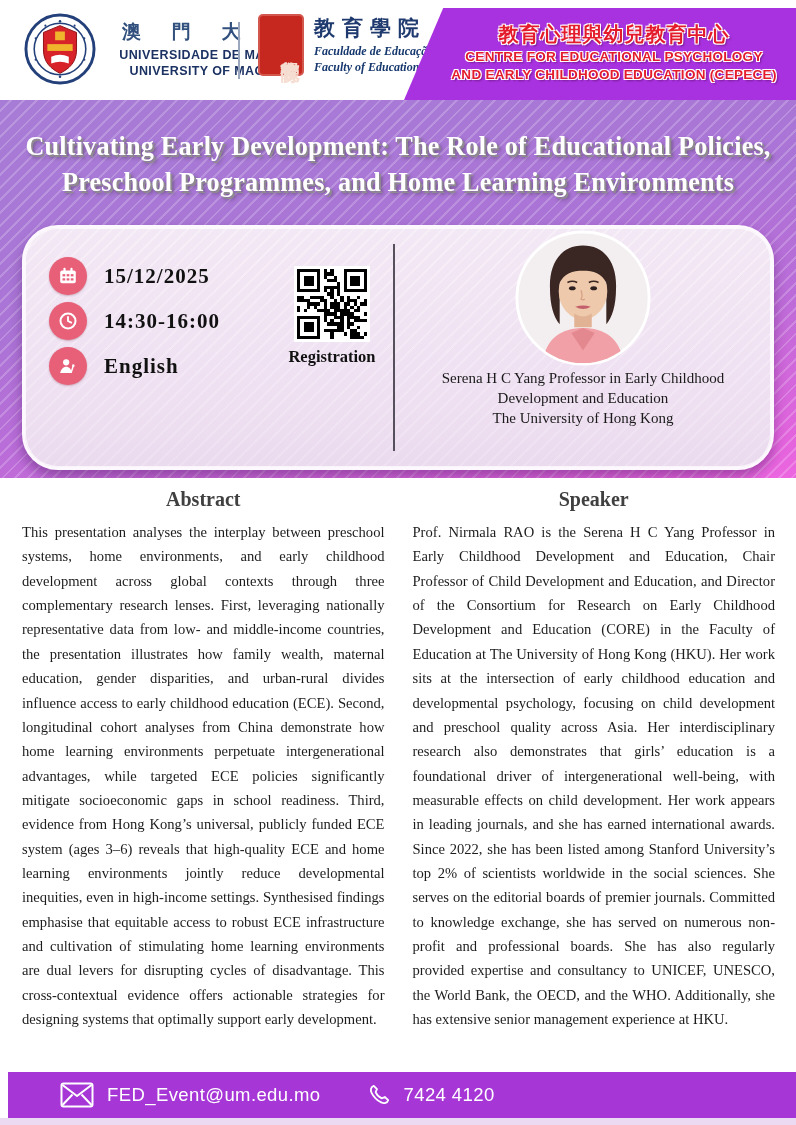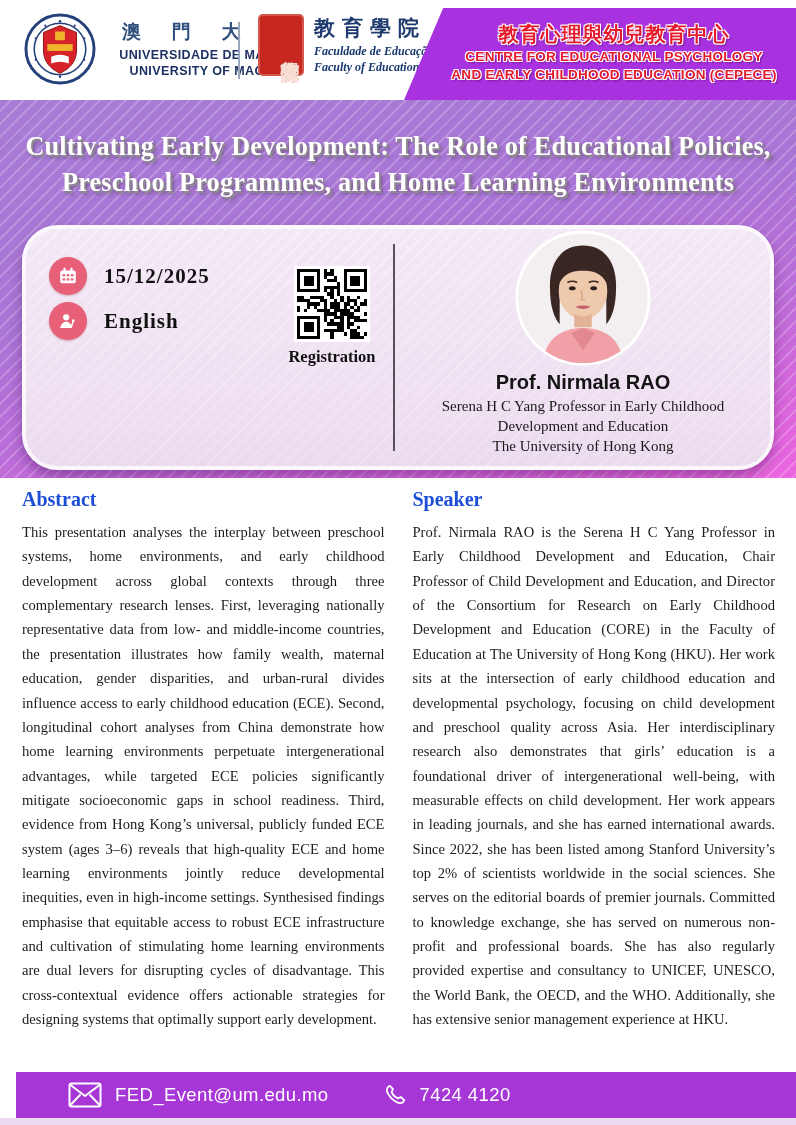--- a/index.html
+++ b/index.html
@@ -76,27 +76,27 @@
   .qr-caption { margin-top:5px; font-size:16.5px; font-weight:bold; color:#111; }
   .card-divider { width:2px; background:#55505c; margin:16px 0; }
   .card-right { flex:1; display:flex; flex-direction:column; align-items:center; }
   .speaker-photo { margin-top:2px; width:136px; height:136px; }
   .speaker-name { margin-top:5px; font-family:"Liberation Sans",sans-serif; font-size:20px; font-weight:bold; color:#141414; }
   .speaker-title { margin-top:3px; text-align:center; font-size:15px; color:#1a1a1a; line-height:1.32; }
 
   
   .body-area { position:relative; height:594px; background:#fff; padding:10px 21px 0 22px; display:flex; gap:28px; }
   .column { flex:1; }
-  .col-heading { font-size:20px; font-weight:bold; color:#1d4ed8; margin-bottom:9px; }
+  .col-heading { text-align:center; font-size:20px; font-weight:bold; color:#404040; margin-bottom:9px; }
   .col-text { font-size:14.6px; line-height:1.67; text-align:justify; color:#1c1c1c; }
 
   
   .footer-bar {
-    position:absolute; left:16px; right:0; bottom:7px; height:46px; background:#a636d6;
-    display:flex; align-items:center; padding-left:52px; gap:22px;
+    position:absolute; left:8px; right:0; bottom:7px; height:46px; background:#a636d6;
+    display:flex; align-items:center; padding-left:52px; gap:14px;
     font-family:"Liberation Sans",sans-serif; color:#fff;
   }
   .footer-strip { position:absolute; left:0; right:0; bottom:0; height:7px; background:#ecdaf2; }
   .footer-item { display:flex; align-items:center; gap:13px; }
   .footer-item + .footer-item { margin-left:32px; }
   .footer-text { font-size:18.5px; letter-spacing:.4px; }
 </style>
 </head>
 <body>
 
@@ -164,20 +164,29 @@
                 <rect x="10.5" y="10" width="3" height="2.4" fill="#e85f78"></rect>
                 <rect x="15" y="10" width="3" height="2.4" fill="#e85f78"></rect>
               <rect x="6" y="14.5" width="3" height="2.4" fill="#e85f78"></rect>
                 <rect x="10.5" y="14.5" width="3" height="2.4" fill="#e85f78"></rect>
                 <rect x="15" y="14.5" width="3" height="2.4" fill="#e85f78"></rect>
             </svg>
           </span>
           <span class="detail-label">15/12/2025</span>
         </div>
 
+        <div class="detail-row">
+          <span class="detail-icon">
+            <svg width="22" height="22" viewBox="0 0 24 24">
+              <circle cx="12" cy="12" r="8.2" fill="none" stroke="#fff" stroke-width="2.2"></circle>
+              <path d="M12 7.5 V12 L15.6 13.8" fill="none" stroke="#fff" stroke-width="2" stroke-linecap="round"></path>
+            </svg>
+          </span>
+          <span class="detail-label">14:30-16:00</span>
+        </div>
 
         <div class="detail-row">
           <span class="detail-icon">
             <svg width="22" height="22" viewBox="0 0 24 24">
               <circle cx="10" cy="8" r="3.4" fill="#fff"></circle>
               <path d="M3.5 19.5 C4.5 14.5 8 12.8 10 12.8 C12 12.8 15.5 14.5 16.5 19.5 Z" fill="#fff"></path>
               <path d="M17.5 12.5 L16 17.5" stroke="#fff" stroke-width="1.6" stroke-linecap="round"></path>
               <circle cx="17.8" cy="11.6" r="1.4" fill="#fff"></circle>
             </svg>
           </span>
@@ -357,21 +366,20 @@
             <ellipse cx="81" cy="60" rx="3.4" ry="2.1" fill="#2e2020"></ellipse>
             <path d="M54 54 Q59 51.5 64 54" fill="none" stroke="#3a2622" stroke-width="1.6"></path>
             <path d="M76 54 Q81 51.5 86 54" fill="none" stroke="#3a2622" stroke-width="1.6"></path>
             <path d="M68 62 Q70 69 68 71 Q70 72.5 72 71" fill="none" stroke="#d8a384" stroke-width="1.4"></path>
             <path d="M62 79 Q70 83.5 78 79 Q70 76.5 62 79 Z" fill="#c4606b"></path>
             <path d="M61 86 Q70 92 79 86 L79 100 L61 100 Z" fill="#e2b295"></path>
             <path d="M28 140 C30 112 48 101 70 101 C92 101 110 112 112 140 Z" fill="#f0a0a6"></path>
             <path d="M70 101 L58 106 L70 124 L82 106 Z" fill="#e4888f"></path>
           </g>
         </svg>
-        <div class="speaker-name">Prof. Nirmala RAO</div>
         <div class="speaker-title">
           <span>Serena H C Yang Professor in Early Childhood</span><br>
           <span>Development and Education</span><br>
           <span>The University of Hong Kong</span>
         </div>
       </div>
     </div>
   </div>
 
   <div class="body-area">

